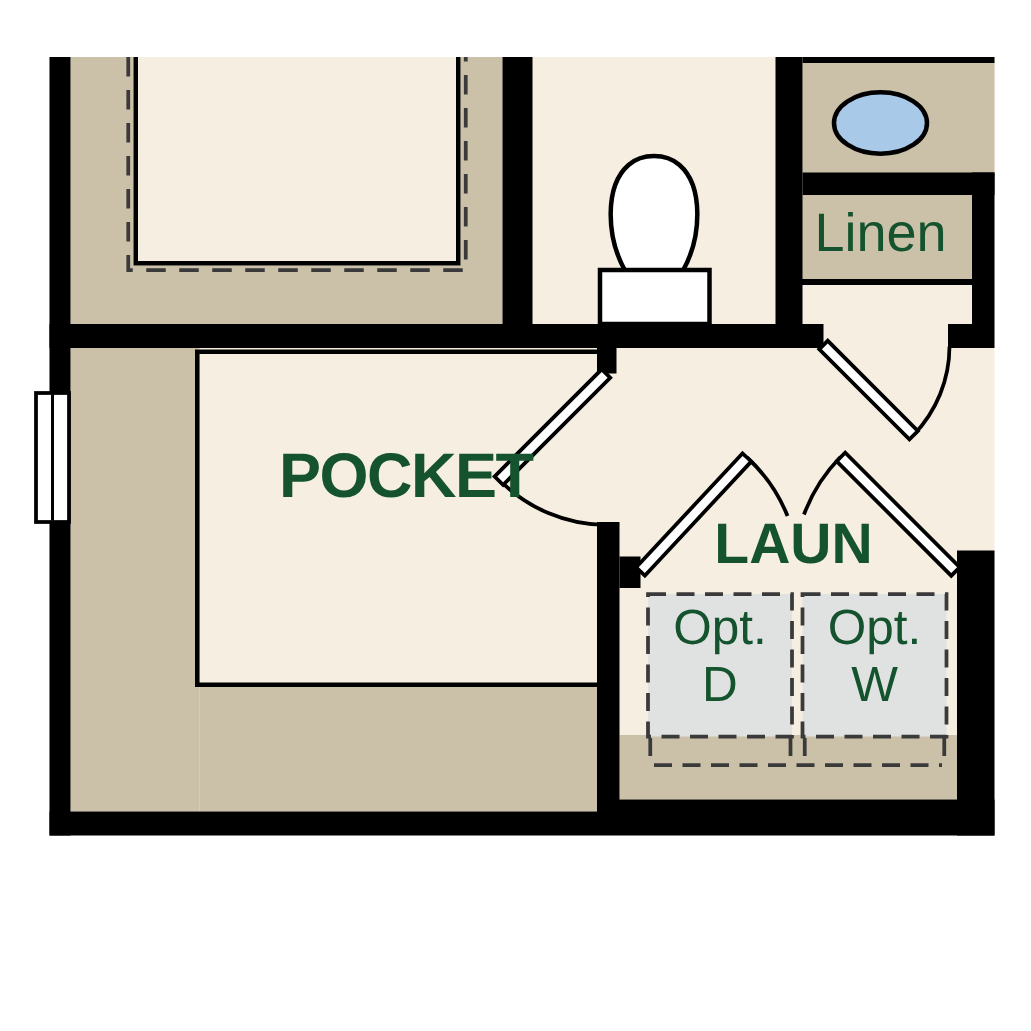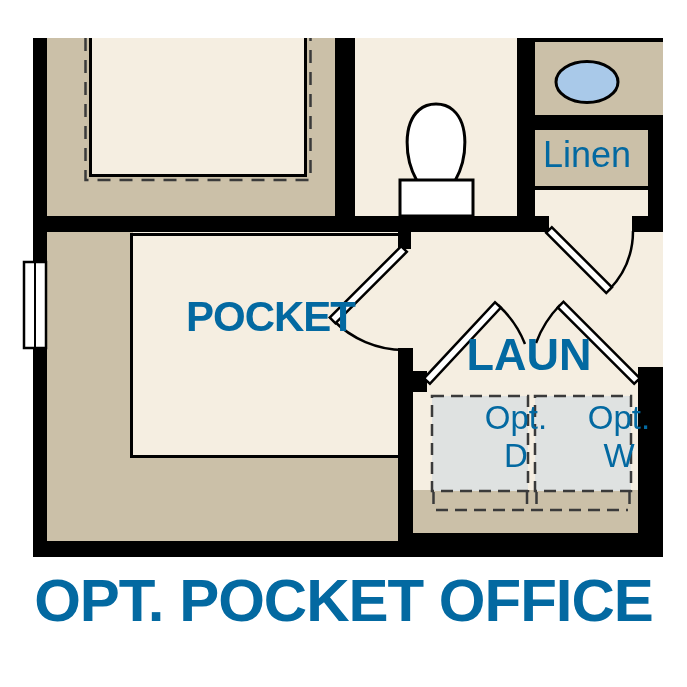--- a/index.html
+++ b/index.html
@@ -20,25 +20,25 @@
   .fixture { fill: #ffffff; stroke: var(--wall, #000000); stroke-width: 3; }
   .sinkfill{ fill: var(--sink, #a9c9e9); stroke: var(--wall, #000000); stroke-width: 3; }
   .thinline{ fill: none; stroke: var(--wall, #000000); stroke-width: 3; }
   .dashline{ fill: none; stroke: var(--dash, #3a3a3a); stroke-width: 2.5; stroke-dasharray: 13 9; }
   .appl    { fill: var(--appliance, #dfe2e1); stroke: var(--dash, #3a3a3a); stroke-width: 2.5; stroke-dasharray: 12 7; }
   .appldash{ fill: none; stroke: var(--dash, #3a3a3a); stroke-width: 2.5; stroke-dasharray: 12 7; }
   .doorleaf{ fill: #ffffff; stroke: var(--wall, #000000); stroke-width: 2.5; }
   .doorarc { fill: none; stroke: var(--wall, #000000); stroke-width: 2.5; }
 
   
-  .label { position: absolute; color: #0369a1; text-align: center; white-space: nowrap; }
+  .label { position: absolute; color: #14532d; text-align: center; white-space: nowrap; }
   .label-po    { left: 110px; top: 291px; width: 245px; font-size: 42px; font-weight: bold; line-height: 52px; letter-spacing: -1px; text-align: right; }
-  .label-laun  { left: 454px; top: 329px; width: 150px; font-size: 45px; font-weight: bold; }
+  .label-laun  { left: 454px; top: 342px; width: 150px; font-size: 38px; font-weight: bold; }
   .label-linen { left: 517px; top: 134px; width: 140px; font-size: 36px; font-weight: normal; }
-  .label-appl  { width: 96px; font-size: 33px; line-height: 38px; font-weight: normal; margin-left: 36px; }
+  .label-appl  { width: 96px; font-size: 33px; line-height: 38px; font-weight: normal; }
   .label-optd  { left: 432px; top: 399px; }
   .label-optw  { left: 535px; top: 399px; }
   .label-title { left: 0px; top: 566px; width: 687px; font-size: 60px; font-weight: bold; letter-spacing: -1px; }
 </style>
 </head>
 <body>
 
 <div class="canvas">
 
   <svg width="687" height="687" viewBox="0 0 687 687">
@@ -127,15 +127,14 @@
   <div class="label label-appl label-optd">
     <div>Opt.</div>
     <div>D</div>
   </div>
 
   <div class="label label-appl label-optw">
     <div>Opt.</div>
     <div>W</div>
   </div>
 
-  <div class="label label-title">OPT. POCKET OFFICE</div>
 
 </div>
 
 </body></html>

